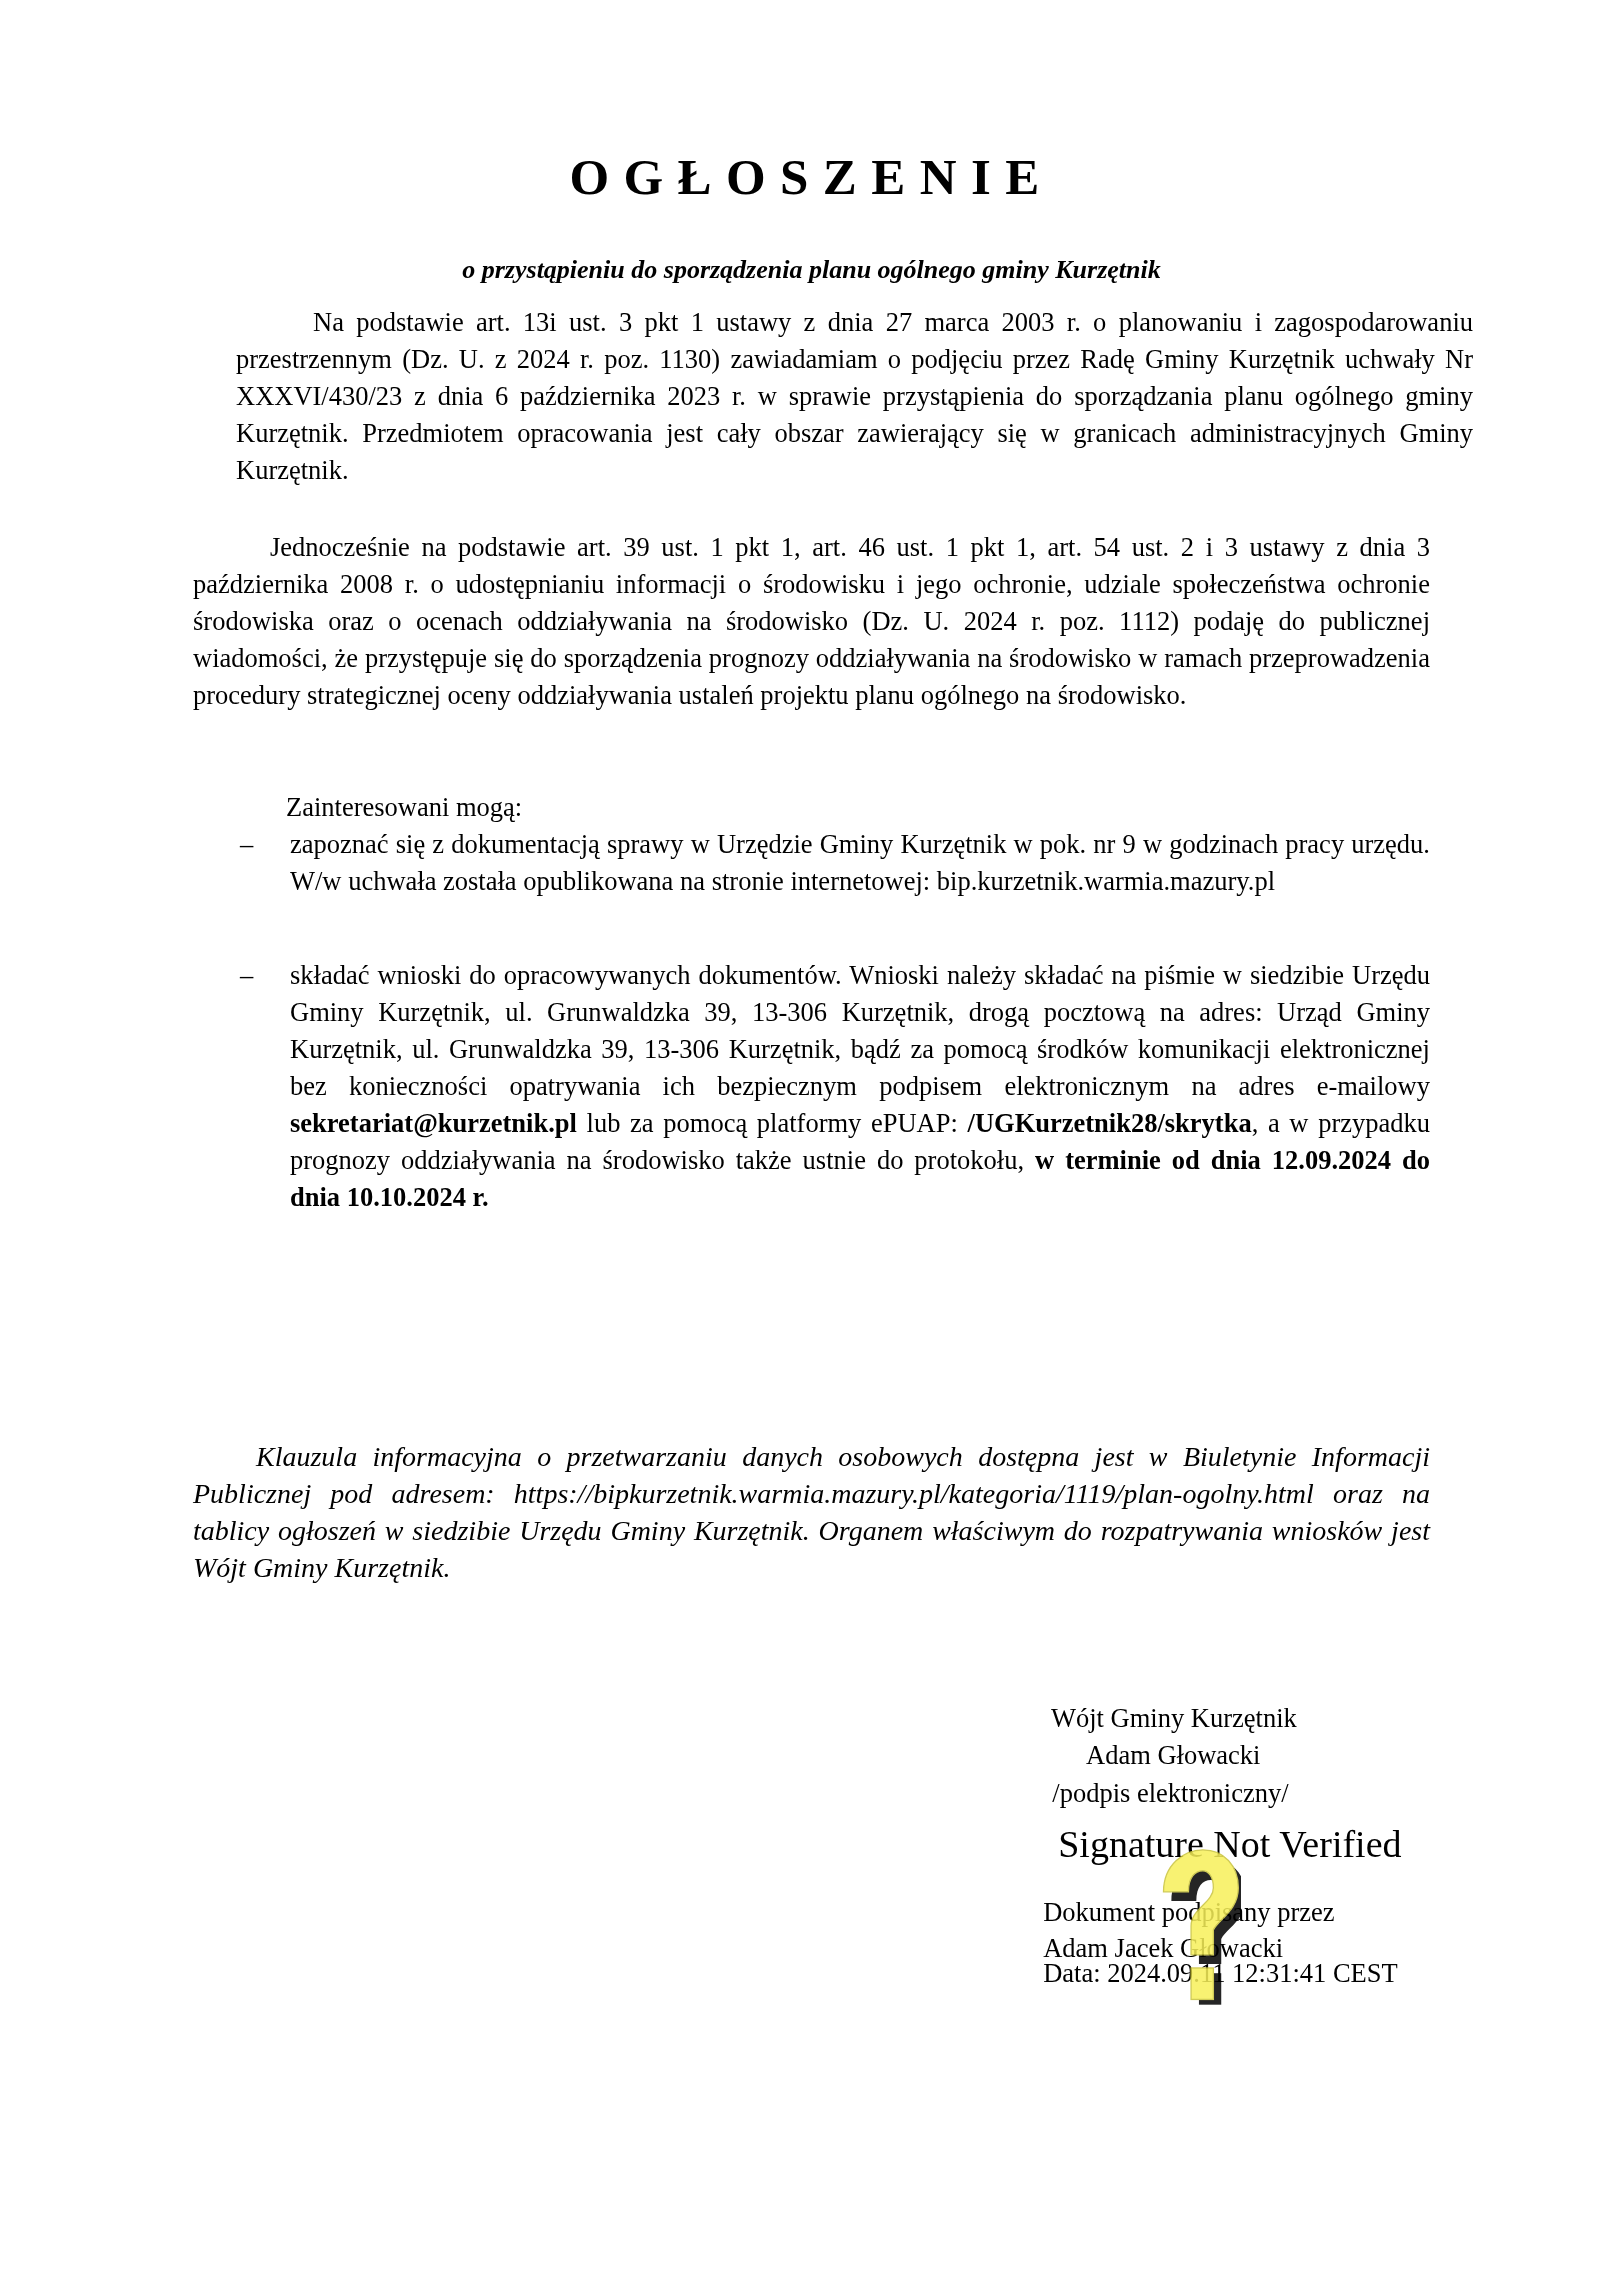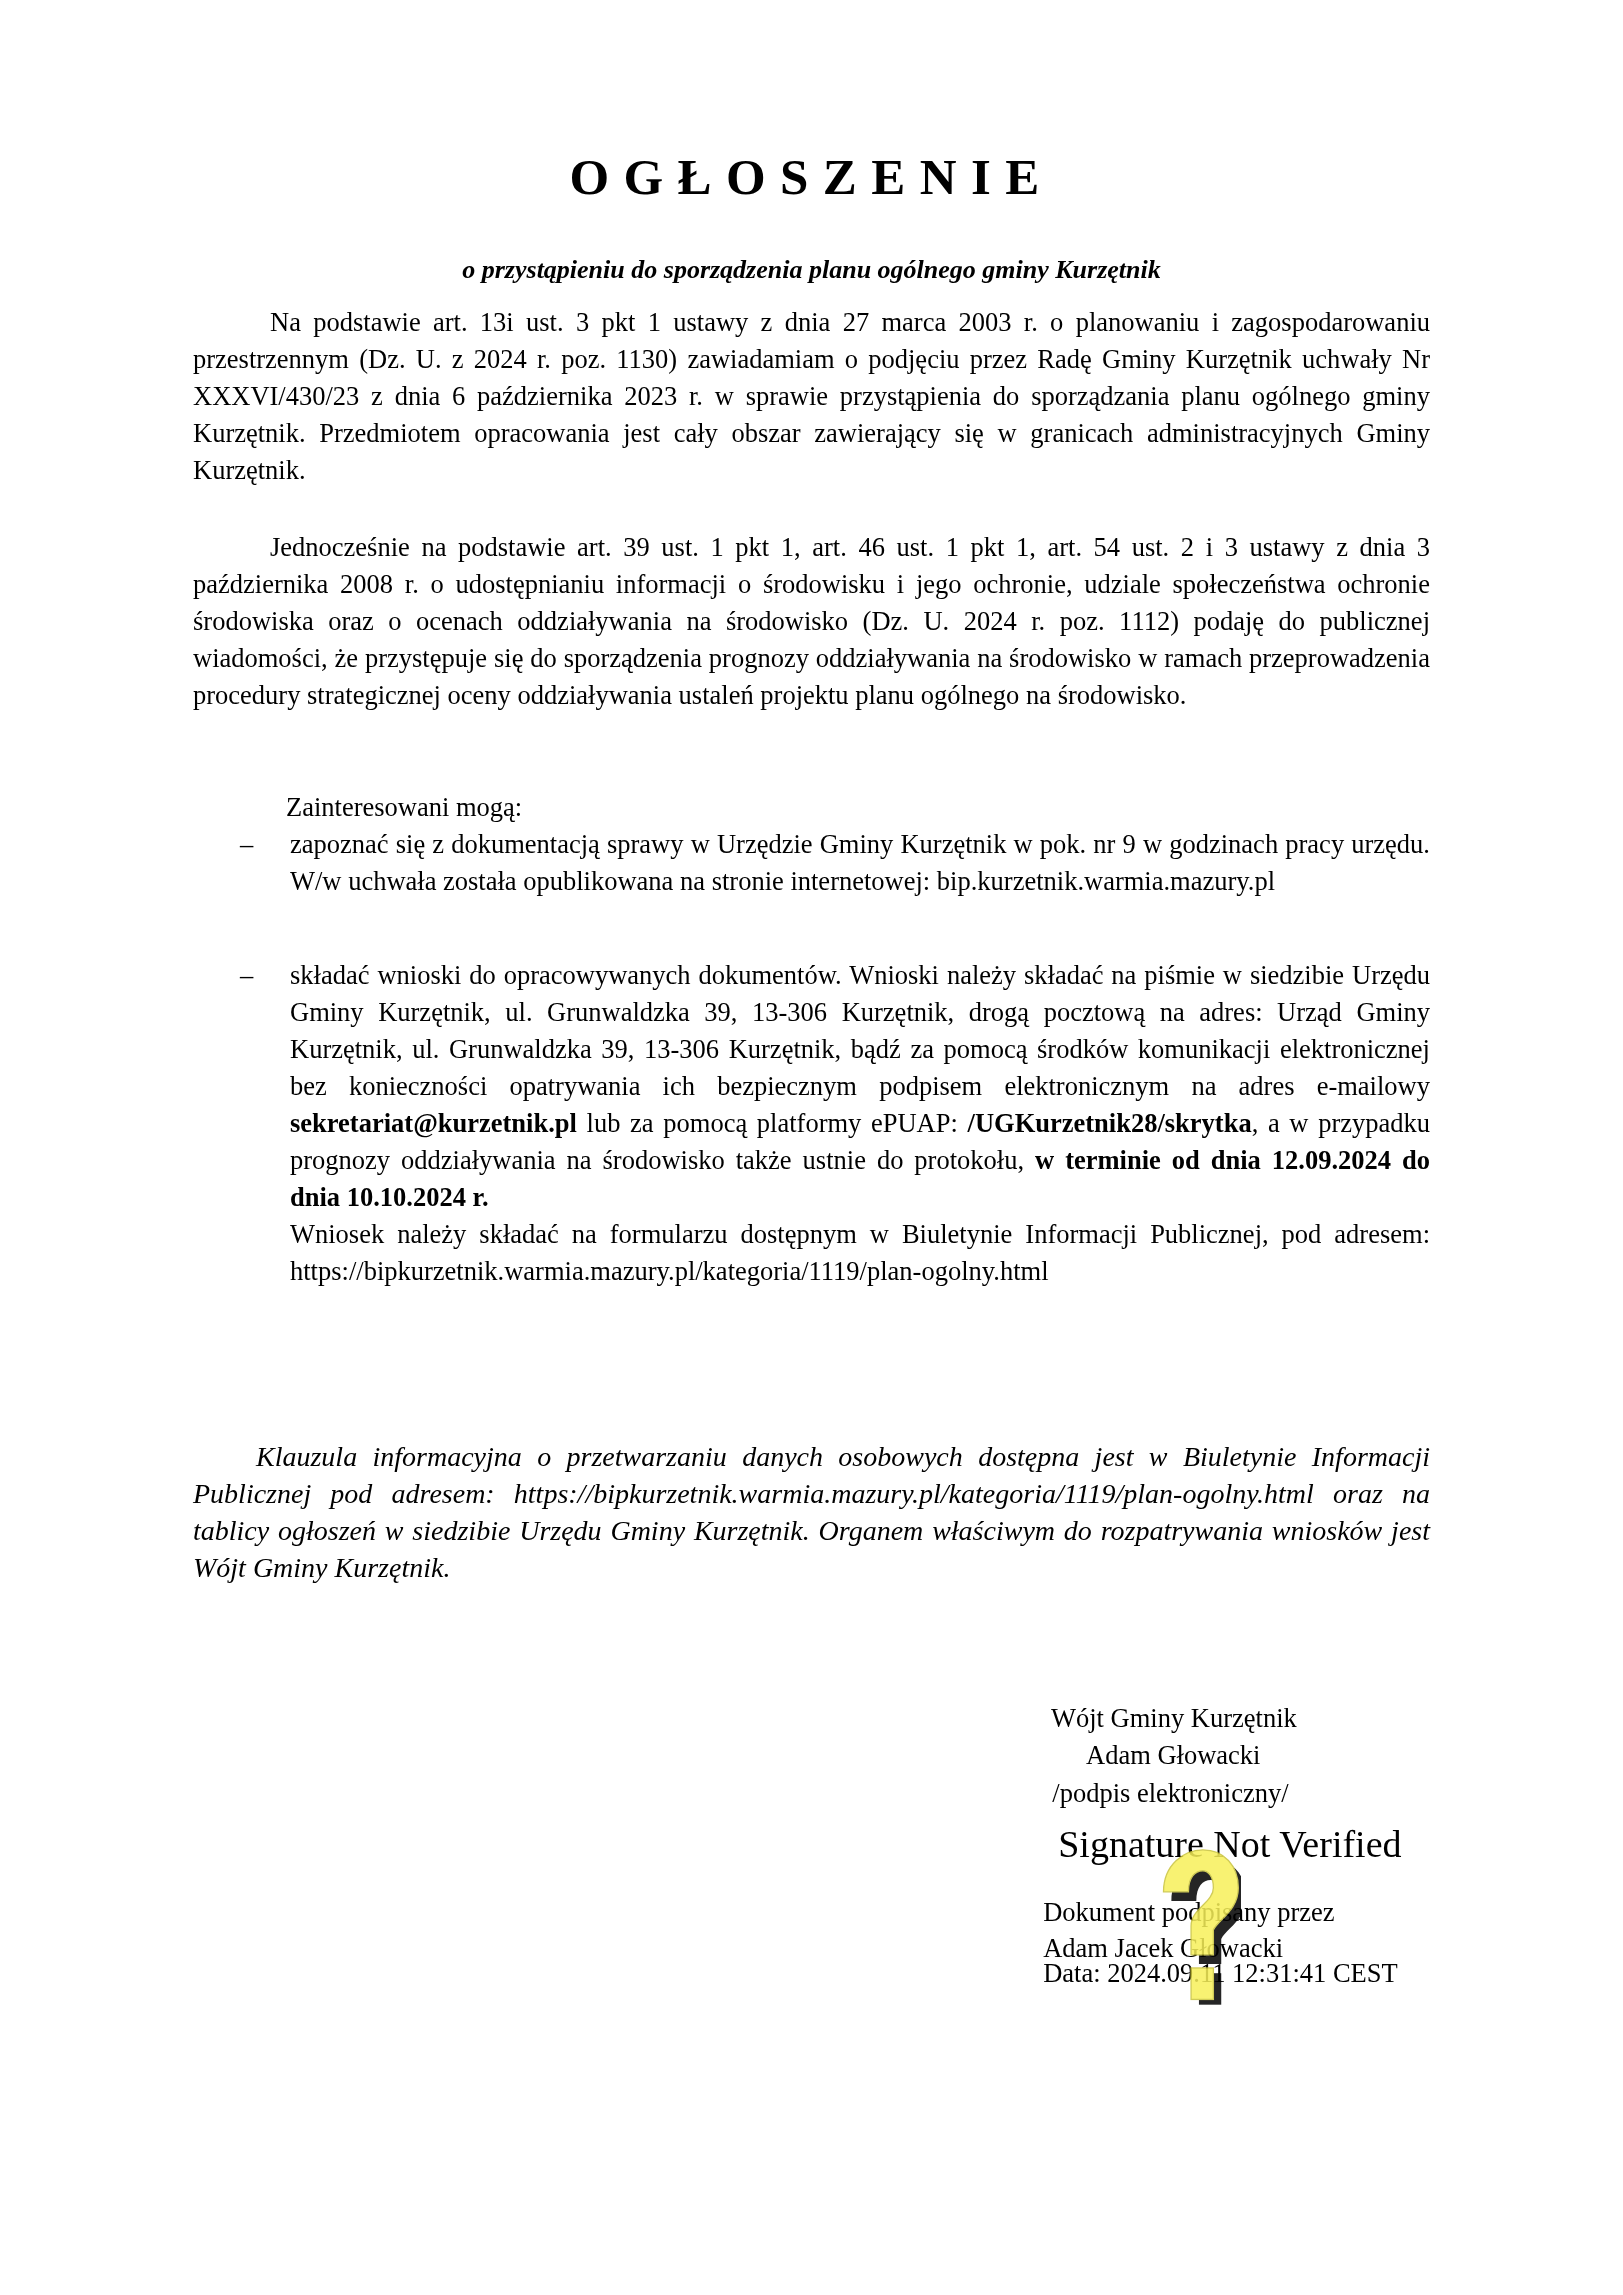--- a/index.html
+++ b/index.html
@@ -45,21 +45,21 @@
     }
     .para {
       position: absolute;
       left: 0;
       width: 1237px;
       font-size: 26.5px;
       line-height: 37px;
       text-align: justify;
       text-indent: 77px;
     }
-    .p1 { top: 304px; }
+    .p1 { top: 304px; margin-left: 43px; }
     .p2 { top: 529px; }
     .intro {
       position: absolute;
       top: 789px;
       left: 93px;
       font-size: 26.5px;
       line-height: 37px;
     }
     .list-item {
       position: absolute;
@@ -163,21 +163,20 @@
   </div>
 
   <div class="list-item li2">
     <span class="bullet">–</span>
     <div class="item-text">
       <span>składać wnioski do opracowywanych dokumentów. Wnioski należy składać na piśmie w siedzibie Urzędu Gminy Kurzętnik, ul. Grunwaldzka 39, 13-306 Kurzętnik, drogą pocztową na adres: Urząd Gminy Kurzętnik, ul. Grunwaldzka 39, 13-306 Kurzętnik, bądź za pomocą środków komunikacji elektronicznej bez konieczności opatrywania ich bezpiecznym podpisem elektronicznym na adres e-mailowy</span>
       <span class="bold">sekretariat@kurzetnik.pl</span>
       <span>lub za pomocą platformy ePUAP:</span>
       <span class="bold">/UGKurzetnik28/skrytka</span><span>, a w przypadku prognozy oddziaływania na środowisko także ustnie do protokołu,</span>
       <span class="bold">w terminie od dnia 12.09.2024 do dnia 10.10.2024 r.</span>
-      <span class="block">Wniosek należy składać na formularzu dostępnym w Biuletynie Informacji Publicznej, pod adresem: https://bipkurzetnik.warmia.mazury.pl/kategoria/1119/plan-ogolny.html</span>
     </div>
   </div>
 
   <div class="p3">Klauzula informacyjna o przetwarzaniu danych osobowych dostępna jest w Biuletynie Informacji Publicznej pod adresem: https://bipkurzetnik.warmia.mazury.pl/kategoria/1119/plan-ogolny.html oraz na tablicy ogłoszeń w siedzibie Urzędu Gminy Kurzętnik. Organem właściwym do rozpatrywania wniosków jest Wójt Gminy Kurzętnik.</div>
 
 </div>
 
 <div class="sigblock">
   <div class="sig-line s1">Wójt Gminy Kurzętnik</div>
   <div class="sig-line s2">Adam Głowacki</div>

